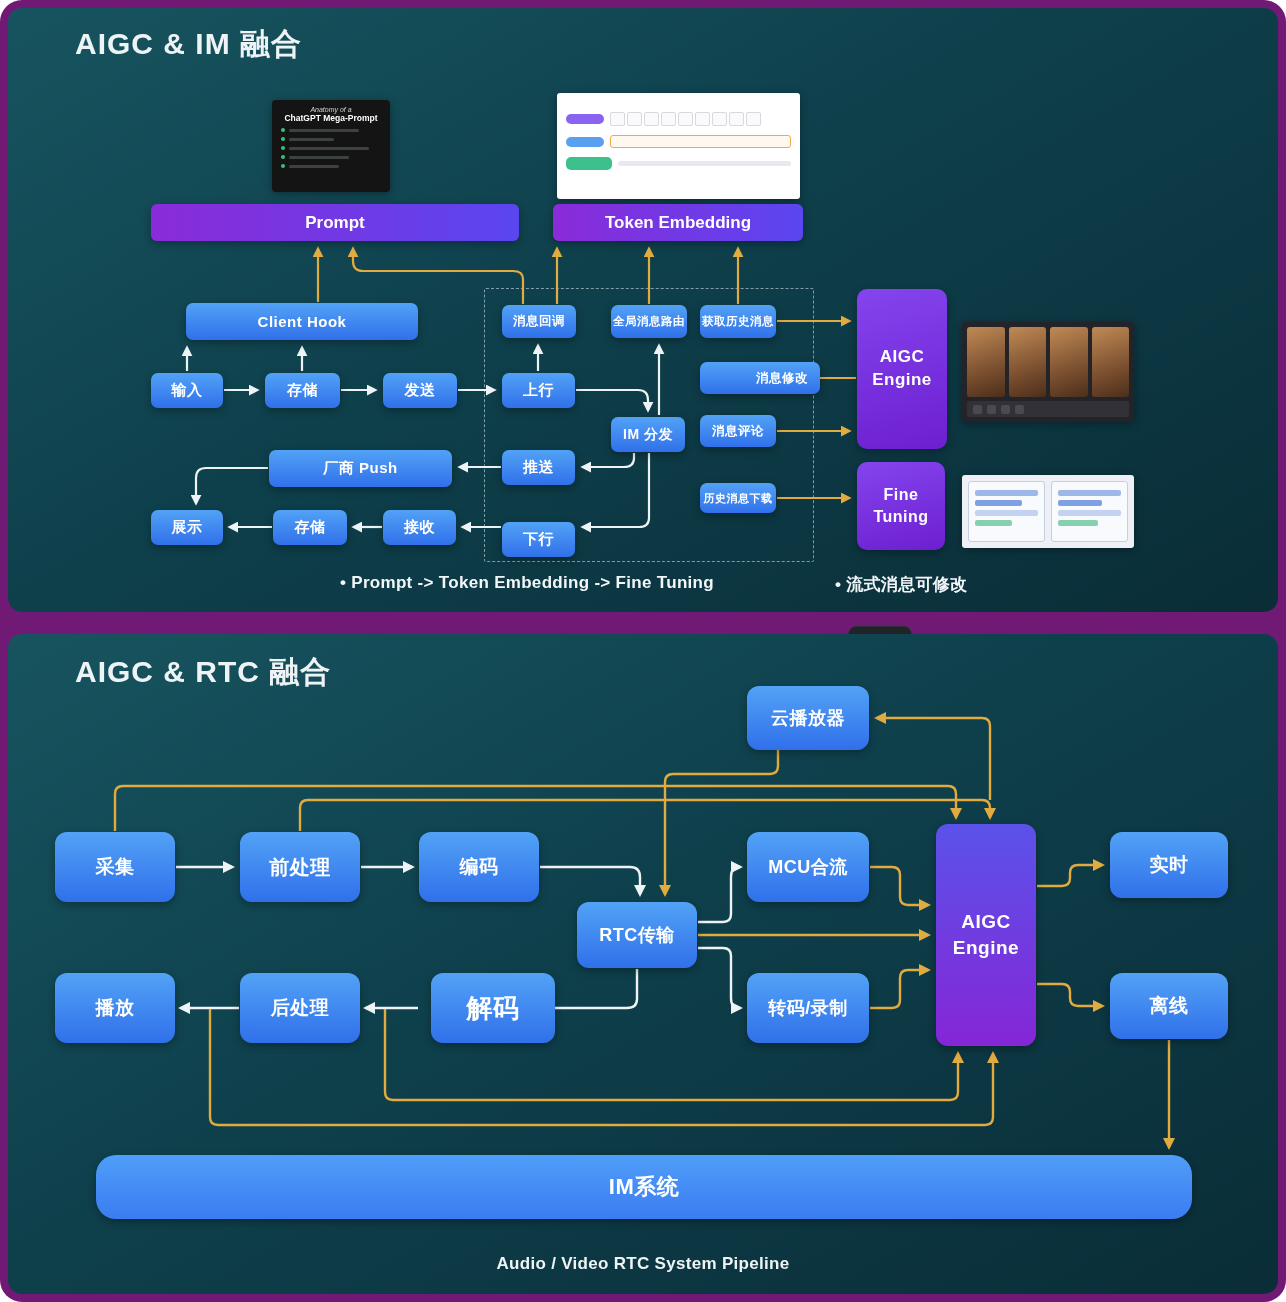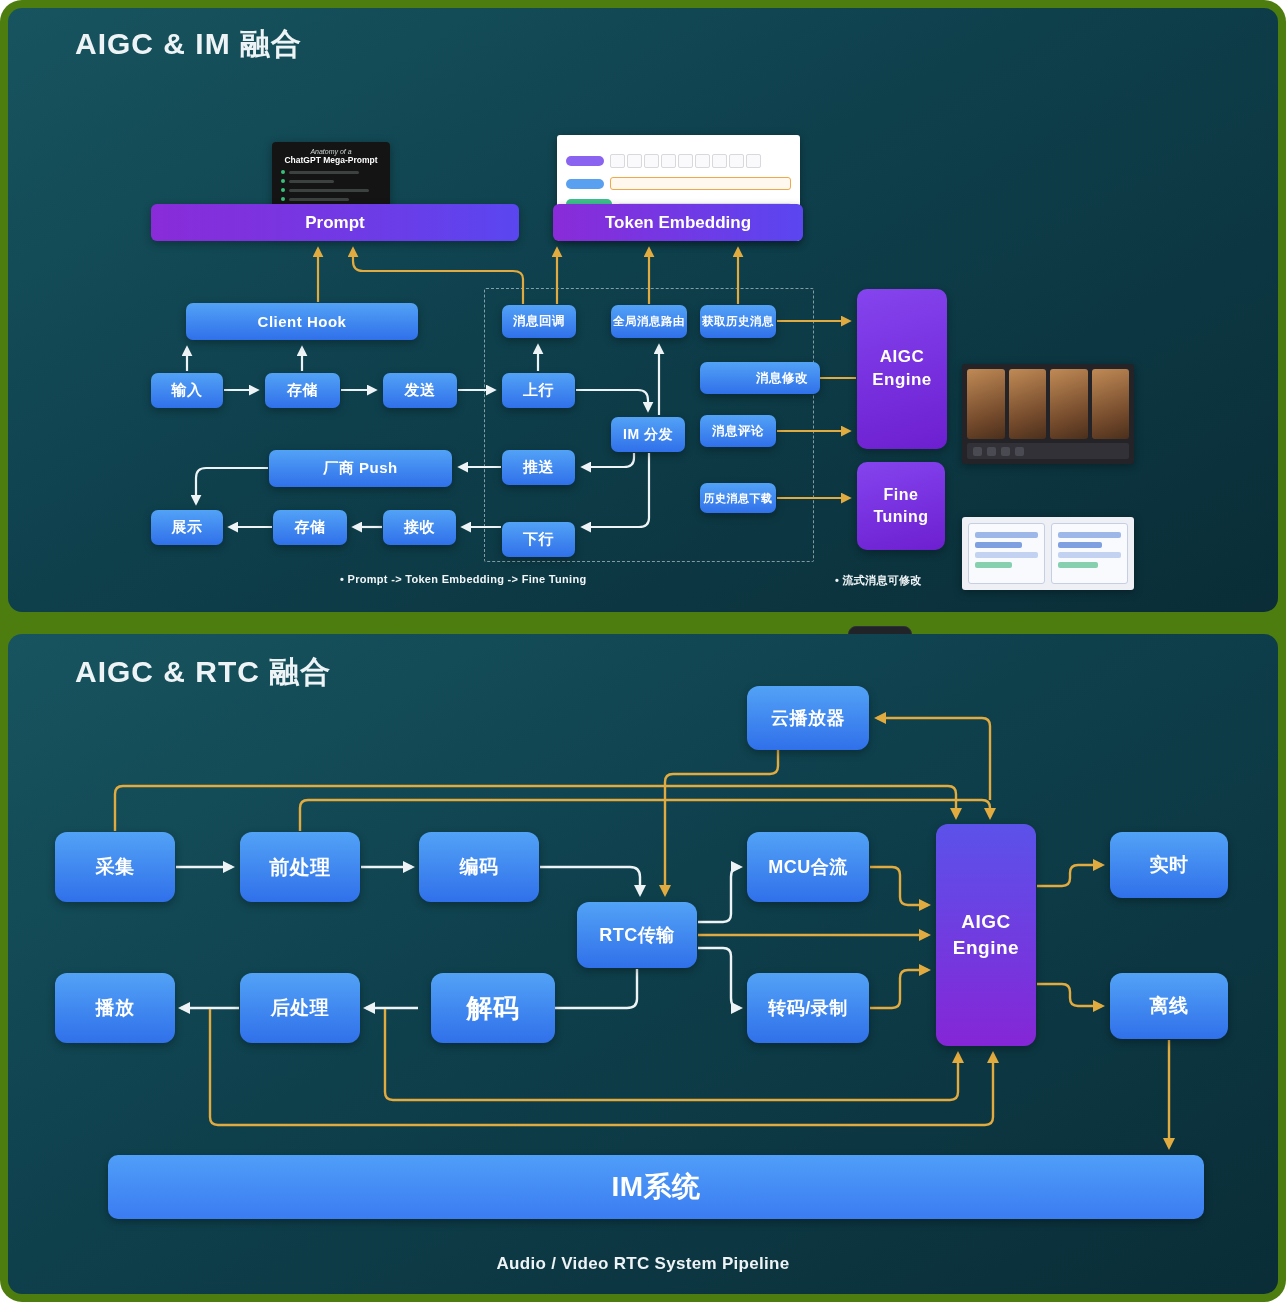--- a/index.html
+++ b/index.html
@@ -1,36 +1,36 @@
 <!DOCTYPE html>
 <html><head>
 <meta charset="utf-8">
 <style>
   html,body{margin:0;padding:0;background:#ffffff;}
   body{width:1286px;height:1302px;position:relative;font-family:"Liberation Sans","DejaVu Sans",sans-serif;}
-  .frame{position:absolute;inset:0;background:#4d7c0f;border-radius:22px;overflow:hidden;}
+  .frame{position:absolute;inset:0;background:#701a75;border-radius:22px;overflow:hidden;}
   .panel{position:absolute;left:8px;width:1270px;border-radius:14px;
          background:linear-gradient(150deg,#17545f 0%,#0e404c 45%,#0a2d37 100%);overflow:hidden;}
   .abs{position:absolute;}
   .ptitle{color:#eef4f6;font-weight:700;font-size:30px;letter-spacing:1px;}
   .node{position:absolute;display:flex;align-items:center;justify-content:center;text-align:center;
         color:#fff;border-radius:7px;font-weight:600;letter-spacing:.5px;
         background:linear-gradient(180deg,#52a2f6,#3070ea);box-shadow:0 3px 9px rgba(0,0,0,.30);}
   .purple{background:linear-gradient(165deg,#8444ee,#6d1fd0);border-radius:10px;font-weight:700;
           white-space:pre-line;line-height:1.35;}
   .bar{position:absolute;display:flex;align-items:center;justify-content:center;color:#fff;font-weight:700;
        border-radius:6px;background:linear-gradient(90deg,#8a2bd8,#5a46f0);box-shadow:0 3px 9px rgba(0,0,0,.30);}
   .dashed{position:absolute;border:1.5px dashed rgba(226,238,243,.55);border-radius:2px;}
-  .note{position:absolute;color:#f2f6f8;font-weight:700;font-size:11px;letter-spacing:.3px;}
+  .note{position:absolute;color:#f2f6f8;font-weight:700;font-size:17px;letter-spacing:.3px;}
   svg.layer{position:absolute;left:0;top:0;pointer-events:none;}
   .w{stroke:#eef3f5;stroke-width:2.2;fill:none;}
   .y{stroke:#e2ab3f;stroke-width:2.2;fill:none;}
   .rtc .node{border-radius:12px;}
   
-  .fig{position:absolute;box-shadow:0 2px 8px rgba(0,0,0,.35);margin-top:42px;}
+  .fig{position:absolute;box-shadow:0 2px 8px rgba(0,0,0,.35);}
   .mp{background:#141414;border-radius:4px;padding:6px 9px;box-sizing:border-box;}
   .mp .t1{font-size:7px;font-style:italic;color:#cdd6d1;text-align:center;}
   .mp .t2{font-size:8.5px;font-weight:700;color:#fff;text-align:center;margin-bottom:5px;}
   .mp-row{display:flex;align-items:center;gap:4px;margin:5px 0;}
   .mp-row i{width:4px;height:4px;border-radius:50%;background:#39c07a;flex:0 0 auto;}
   .mp-row b{height:3px;background:#3c423f;border-radius:2px;}
   .tk{background:#ffffff;border-radius:3px;padding:10px 9px;box-sizing:border-box;}
   .tk-row{display:flex;align-items:center;gap:6px;margin:9px 0;}
   .tk-pill{height:10px;border-radius:5px;flex:0 0 auto;}
   .tk-cells{display:flex;gap:2px;}
@@ -246,18 +246,18 @@
     <div class="node" style="left:569px;top:268px;width:120px;height:66px;font-size:18px;">RTC传输</div>
     <div class="node" style="left:739px;top:198px;width:122px;height:70px;font-size:18px;">MCU合流</div>
     <div class="node" style="left:739px;top:339px;width:122px;height:70px;font-size:18px;">转码/录制</div>
     <div class="node purple" style="left:928px;top:190px;width:100px;height:222px;font-size:19px;background:linear-gradient(180deg,#5b52ea,#8526d6);">AIGC
 Engine</div>
     <div class="node" style="left:1102px;top:198px;width:118px;height:66px;font-size:19px;">实时</div>
     <div class="node" style="left:1102px;top:339px;width:118px;height:66px;font-size:19px;">离线</div>
     <div class="node" style="left:47px;top:339px;width:120px;height:70px;font-size:19px;">播放</div>
     <div class="node" style="left:232px;top:339px;width:120px;height:70px;font-size:19px;">后处理</div>
     <div class="node" style="left:423px;top:339px;width:124px;height:70px;font-size:26px;">解码</div>
-    <div class="node" style="left:100px;top:521px;width:1096px;height:64px;font-size:28px;border-radius:10px;background:linear-gradient(180deg,#4f9ef8,#3b7cf2);">IM系统</div>
+    <div class="node" style="left:88px;top:521px;width:1096px;height:64px;font-size:22px;border-radius:20px;background:linear-gradient(180deg,#4f9ef8,#3b7cf2);">IM系统</div>
 
     <div class="abs" style="left:0;top:620px;width:100%;text-align:center;font-size:17px;font-weight:700;color:#eef3f5;letter-spacing:.3px;">Audio / Video RTC System Pipeline</div>
   </div>
 
 </div>
 
 </body></html>

